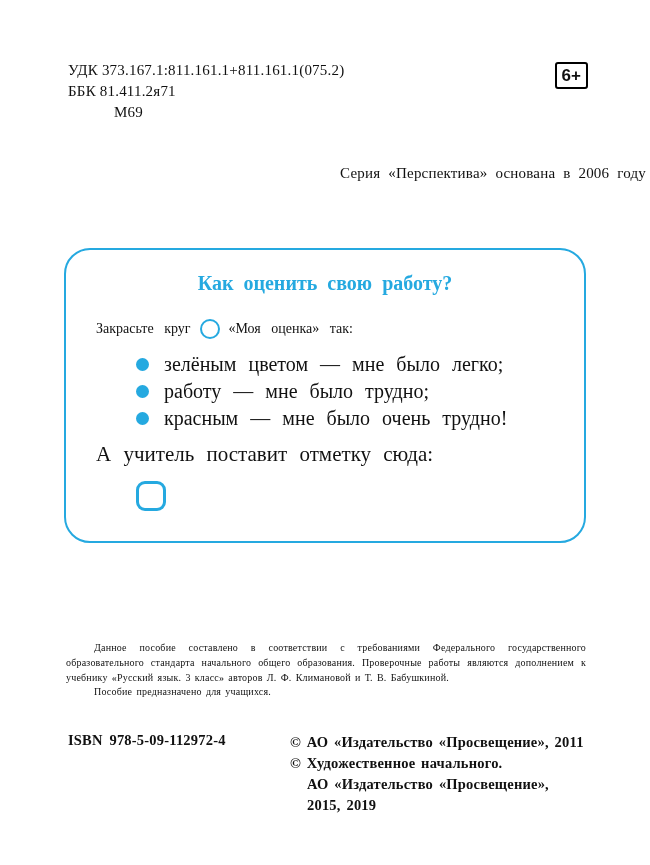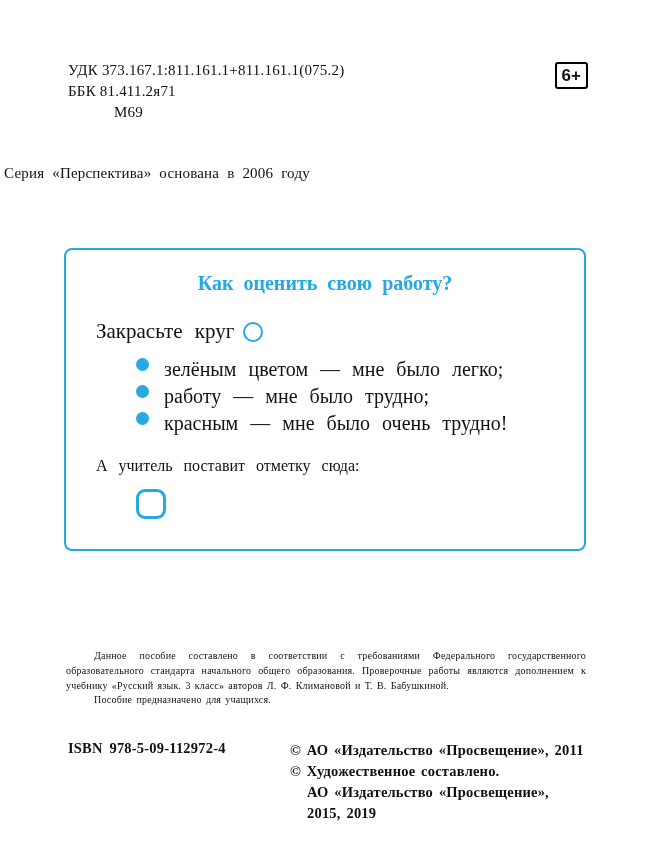--- a/index.html
+++ b/index.html
@@ -37,46 +37,46 @@
     font-size: 17px;
     border: 2px solid #000000;
     border-radius: 3px;
     padding: 3px 5px;
     line-height: 1;
     margin-top: 2px;
   }
 
   
   .series-line {
-    text-align: left;
+    text-align: right;
     margin-top: 42px;
     font-size: 15px;
     word-spacing: 4px;
     letter-spacing: 0.2px;
   }
 
   
   .assessment-box {
     box-sizing: border-box;
     width: 522px;
     margin: 66px auto 0 auto;
     border: 2px solid #25a9e0;
-    border-radius: 8px;
+    border-radius: 26px;
     padding: 22px 30px 30px 30px;
   }
   .box-title {
     text-align: center;
     color: #25a9e0;
     font-weight: bold;
     font-size: 20px;
     word-spacing: 5px;
   }
   .intro-line {
     margin-top: 24px;
-    font-size: 21px;
+    font-size: 14px;
     word-spacing: 7px;
     display: flex;
     align-items: center;
     flex-wrap: wrap;
   }
   .grade-circle {
     display: inline-block;
     width: 16px;
     height: 16px;
     border: 2.5px solid #25a9e0;
@@ -84,36 +84,36 @@
     margin: 0 9px;
     flex-shrink: 0;
   }
   .box-list {
     list-style: none;
     margin: 14px 0 0 0;
     padding: 0 0 0 40px;
   }
   .box-list li {
     display: flex;
-    align-items: flex-start;
+    align-items: center;
     font-size: 20px;
     word-spacing: 7px;
     margin: 4px 0;
   }
   .bullet-dot {
     width: 13px;
     height: 13px;
     background: #25a9e0;
     border-radius: 50%;
     margin-right: 15px;
     flex-shrink: 0;
   }
   .teacher-line {
-    margin-top: 22px;
-    font-size: 16px;
+    margin-top: 12px;
+    font-size: 21px;
     word-spacing: 7px;
   }
   .teacher-mark-row {
     margin: 14px 0 0 40px;
     display: flex;
     align-items: center;
     font-size: 20px;
     word-spacing: 5px;
   }
   .teacher-square {
@@ -173,20 +173,21 @@
   </div>
 
   <div class="series-line">Серия «Перспектива» основана в 2006 году</div>
 
   <div class="assessment-box">
     <div class="box-title">Как оценить свою работу?</div>
 
     <div class="intro-line">
       <span>Закрасьте круг</span>
       <span class="grade-circle"></span>
+      <span>«Моя оценка» так:</span>
     </div>
 
     <ul class="box-list">
       <li>
         <span class="bullet-dot"></span>
         <span>зелёным цветом — мне было легко;</span>
       </li>
       <li>
         <span class="bullet-dot"></span>
         <span>работу — мне было трудно;</span>
@@ -206,19 +207,19 @@
 
   <div class="description">
     <p>Данное пособие составлено в соответствии с требованиями Федерального государственного образовательного стандарта начального общего образования. Проверочные работы являются дополнением к учебнику «Русский язык. 3 класс» авторов Л. Ф. Климановой и Т. В. Бабушкиной.</p>
     <p>Пособие предназначено для учащихся.</p>
   </div>
 
   <div class="footer-row">
     <div class="isbn">ISBN 978-5-09-112972-4</div>
     <div class="copyright">
       <div>© АО «Издательство «Просвещение», 2011</div>
-      <div>© Художественное составлено.</div>
+      <div>© Художественное начального.</div>
       <div class="cont-line">АО «Издательство «Просвещение», 2015, 2019</div>
 
     </div>
   </div>
 
 </div>
 
 </body></html>

